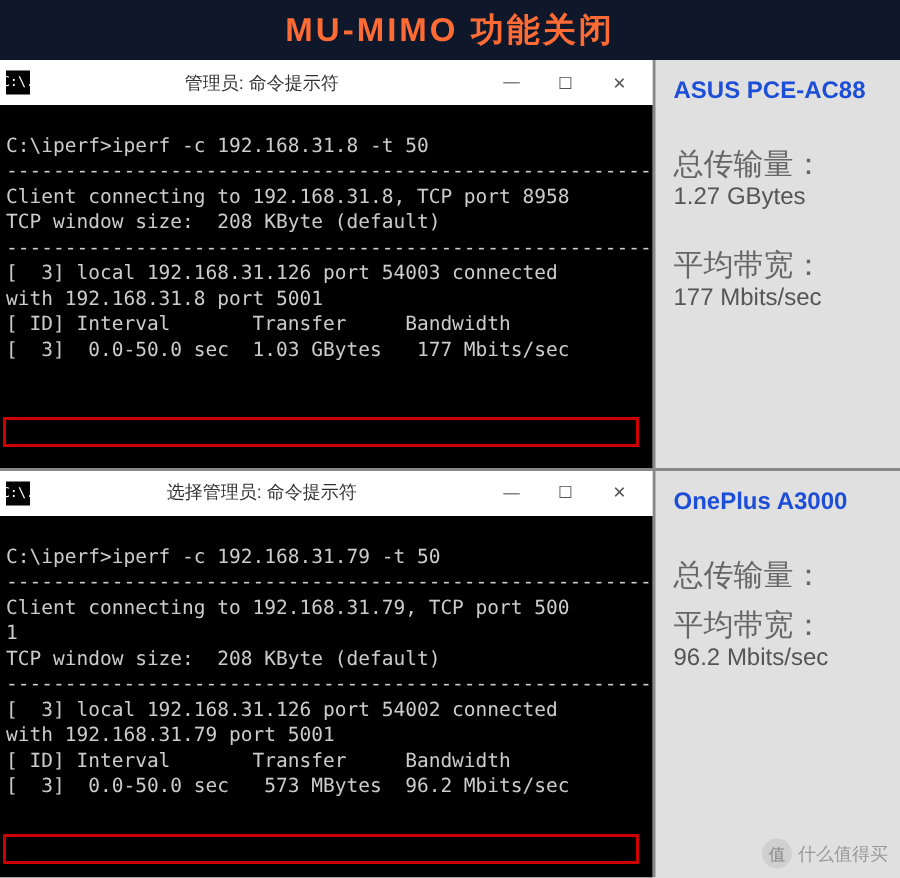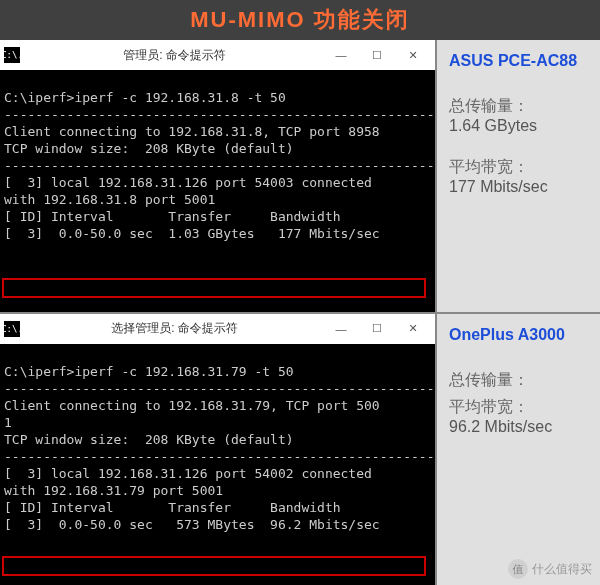--- a/index.html
+++ b/index.html
@@ -6,21 +6,21 @@
     margin: 0;
     width: 600px;
     height: 585px;
     background: #e0e0e0;
     font-family: "Microsoft YaHei", Arial, sans-serif;
     position: relative;
     overflow: hidden;
   }
   .header {
     height: 40px;
-    background: #404040;
+    background: #0f172a;
     color: #ff6b35;
     font-size: 22px;
     font-weight: bold;
     text-align: center;
     line-height: 40px;
     letter-spacing: 2px;
   }
   .content {
     height: 545px;
     display: flex;
@@ -95,21 +95,21 @@
     flex-direction: column;
     justify-content: flex-start;
   }
   .summary .device {
     font-weight: bold;
     color: #1d4ed8;
     margin-bottom: 20px;
     font-size: 16px;
   }
   .summary .metric-label {
-    font-size: 16px;
+    font-size: 20px;
     color: #666;
     margin-top: 6px;
   }
   .summary .metric-val {
     font-size: 16px;
     color: #555;
     margin-bottom: 16px;
   }
   .watermark {
     position: absolute;
@@ -160,21 +160,21 @@
 <span>[  3] local 192.168.31.126 port 54003 connected</span>
 <span>with 192.168.31.8 port 5001</span>
 <span>[ ID] Interval       Transfer     Bandwidth</span>
 <span>[  3]  0.0-50.0 sec  1.03 GBytes   177 Mbits/sec</span>
         <div class="highlight-box" style="left:2px; top:208px; width:420px; height:16px;"></div>
       </div>
     </div>
     <div class="summary">
       <div class="device">ASUS PCE-AC88</div>
       <div class="metric-label">总传输量：</div>
-      <div class="metric-val">1.64 GBytes</div>
+      <div class="metric-val">1.27 GBytes</div>
       <div class="metric-label">平均带宽：</div>
       <div class="metric-val">177 Mbits/sec</div>
     </div>
   </div>
 
   <div class="test-row">
     <div class="terminal-wrap">
       <div class="titlebar">
         <div class="cmd-icon">C:\.</div>
         <div class="title-text">选择管理员: 命令提示符</div>

